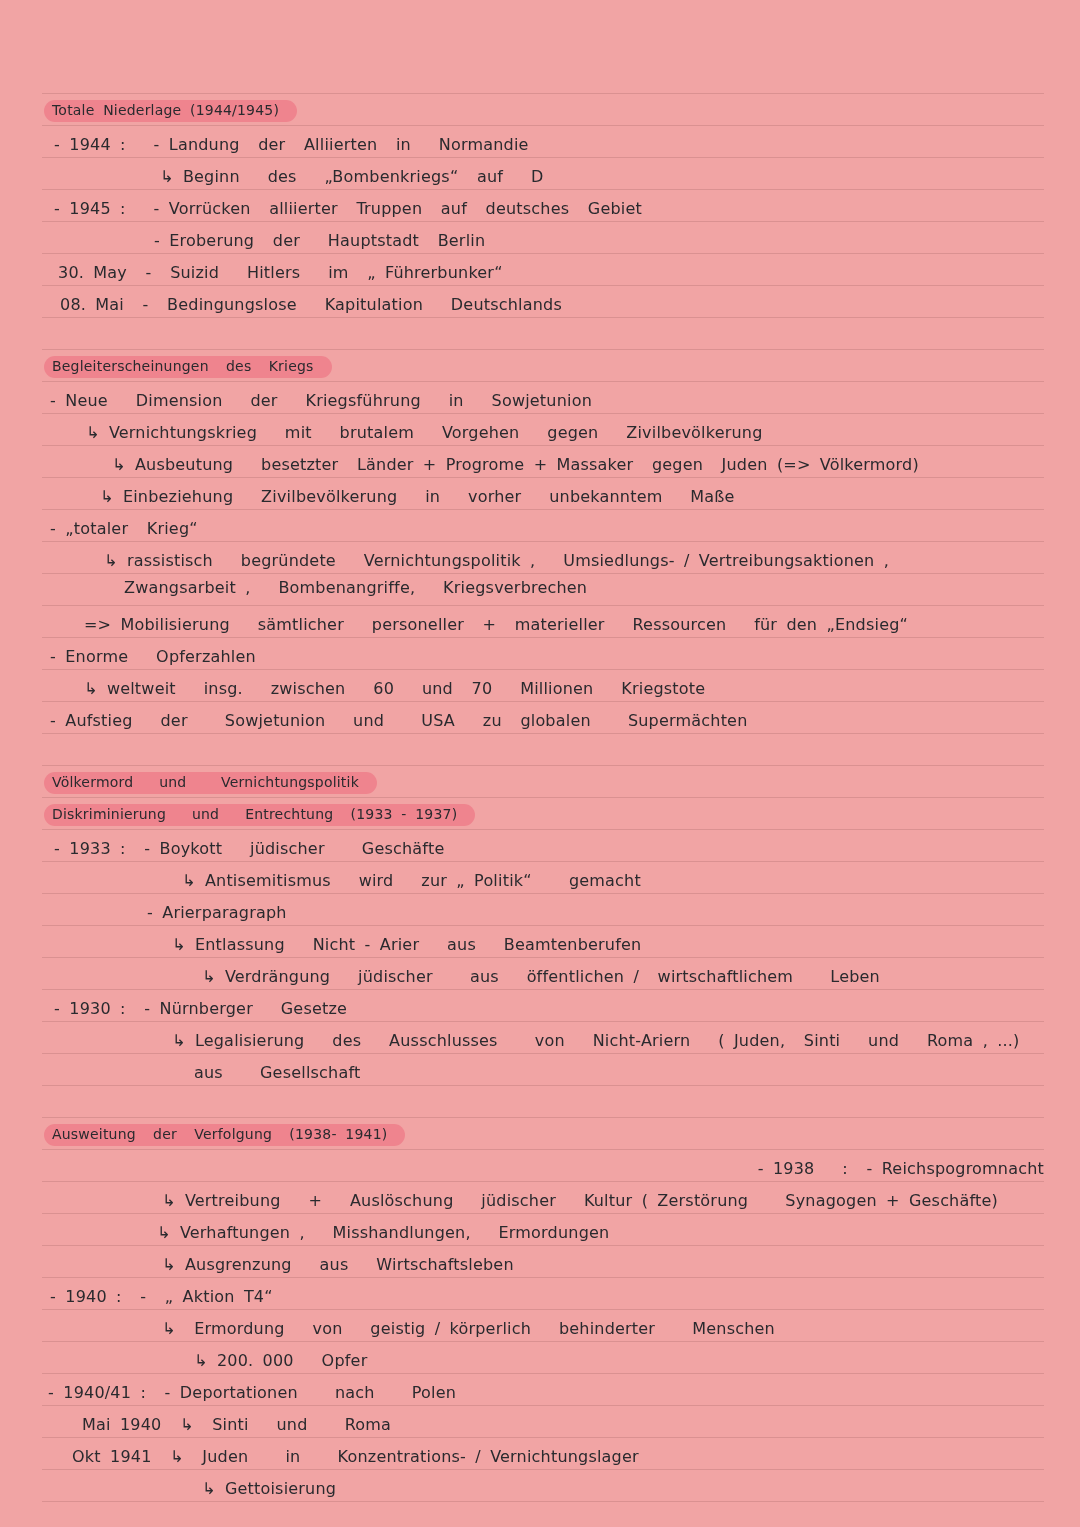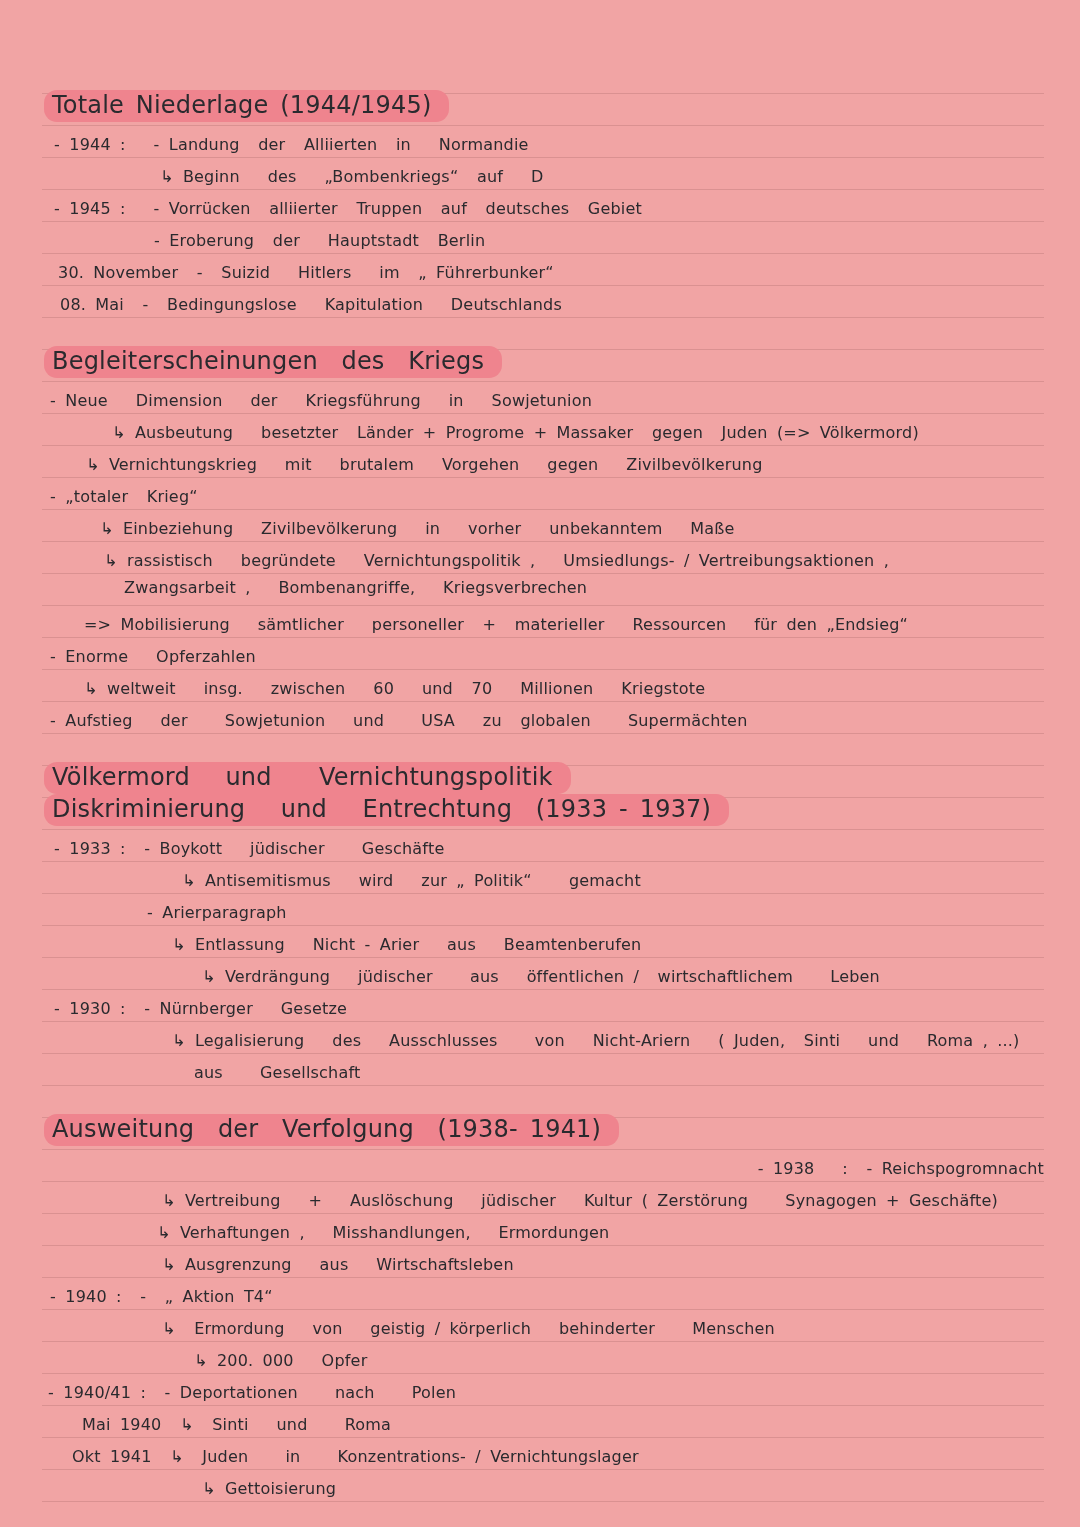--- a/index.html
+++ b/index.html
@@ -35,21 +35,21 @@
     align-items: flex-end;
     padding-bottom: 4px;
     white-space: pre;
     color: var(--ink, #2a2a2e);
     font-size: 16px;
     line-height: 1.05;
     letter-spacing: 0.2px;
     word-spacing: 4px;
   }
   .row.h {
-    font-size: 24px;
+    font-size: 14px;
   }
   .hl {
     background: var(--hl, #ef848e);
     border-radius: 13px;
     padding: 3px 18px 4px 8px;
     margin-left: -8px;
   }
   .txt {
     display: inline-block;
   }
@@ -57,29 +57,29 @@
 </head>
 <body>
 
 <div id="paper">
     <div class="row" style="padding-left: 0px;"></div>
     <div class="row h" style="padding-left: 10px;"><span class="hl">Totale Niederlage (1944/1945)</span></div>
     <div class="row" style="padding-left: 12px;"><span class="txt">- 1944 :   - Landung  der  Alliierten  in   Normandie</span></div>
     <div class="row" style="padding-left: 118px;"><span class="txt">↳ Beginn   des   „Bombenkriegs“  auf   D</span></div>
     <div class="row" style="padding-left: 12px;"><span class="txt">- 1945 :   - Vorrücken  alliierter  Truppen  auf  deutsches  Gebiet</span></div>
     <div class="row" style="padding-left: 112px;"><span class="txt">- Eroberung  der   Hauptstadt  Berlin</span></div>
-    <div class="row" style="padding-left: 16px;"><span class="txt">30. November  -  Suizid   Hitlers   im  „ Führerbunker“</span></div>
+    <div class="row" style="padding-left: 16px;"><span class="txt">30. May  -  Suizid   Hitlers   im  „ Führerbunker“</span></div>
     <div class="row" style="padding-left: 18px;"><span class="txt">08. Mai  -  Bedingungslose   Kapitulation   Deutschlands</span></div>
     <div class="row" style="padding-left: 0px;"></div>
     <div class="row h" style="padding-left: 10px;"><span class="hl">Begleiterscheinungen  des  Kriegs</span></div>
     <div class="row" style="padding-left: 8px;"><span class="txt">- Neue   Dimension   der   Kriegsführung   in   Sowjetunion</span></div>
+    <div class="row" style="padding-left: 44px;"><span class="txt">↳ Vernichtungskrieg   mit   brutalem   Vorgehen   gegen   Zivilbevölkerung</span></div>
     <div class="row" style="padding-left: 70px;"><span class="txt">↳ Ausbeutung   besetzter  Länder + Progrome + Massaker  gegen  Juden (=&gt; Völkermord)</span></div>
-    <div class="row" style="padding-left: 44px;"><span class="txt">↳ Vernichtungskrieg   mit   brutalem   Vorgehen   gegen   Zivilbevölkerung</span></div>
+    <div class="row" style="padding-left: 58px;"><span class="txt">↳ Einbeziehung   Zivilbevölkerung   in   vorher   unbekanntem   Maße</span></div>
     <div class="row" style="padding-left: 8px;"><span class="txt">- „totaler  Krieg“</span></div>
-    <div class="row" style="padding-left: 58px;"><span class="txt">↳ Einbeziehung   Zivilbevölkerung   in   vorher   unbekanntem   Maße</span></div>
     <div class="row" style="padding-left: 62px;"><span class="txt">↳ rassistisch   begründete   Vernichtungspolitik ,   Umsiedlungs- / Vertreibungsaktionen ,</span></div>
     <div class="row" style="padding-left: 82px; align-items: center;"><span class="txt">Zwangsarbeit ,   Bombenangriffe,   Kriegsverbrechen</span></div>
     <div class="row" style="padding-left: 42px;"><span class="txt">=&gt; Mobilisierung   sämtlicher   personeller  +  materieller   Ressourcen   für den „Endsieg“</span></div>
     <div class="row" style="padding-left: 8px;"><span class="txt">- Enorme   Opferzahlen</span></div>
     <div class="row" style="padding-left: 42px;"><span class="txt">↳ weltweit   insg.   zwischen   60   und  70   Millionen   Kriegstote</span></div>
     <div class="row" style="padding-left: 8px;"><span class="txt">- Aufstieg   der    Sowjetunion   und    USA   zu  globalen    Supermächten</span></div>
     <div class="row" style="padding-left: 0px;"></div>
     <div class="row h" style="padding-left: 10px;"><span class="hl">Völkermord   und    Vernichtungspolitik</span></div>
     <div class="row h" style="padding-left: 10px;"><span class="hl">Diskriminierung   und   Entrechtung  (1933 - 1937)</span></div>
     <div class="row" style="padding-left: 12px;"><span class="txt">- 1933 :  - Boykott   jüdischer    Geschäfte</span></div>

